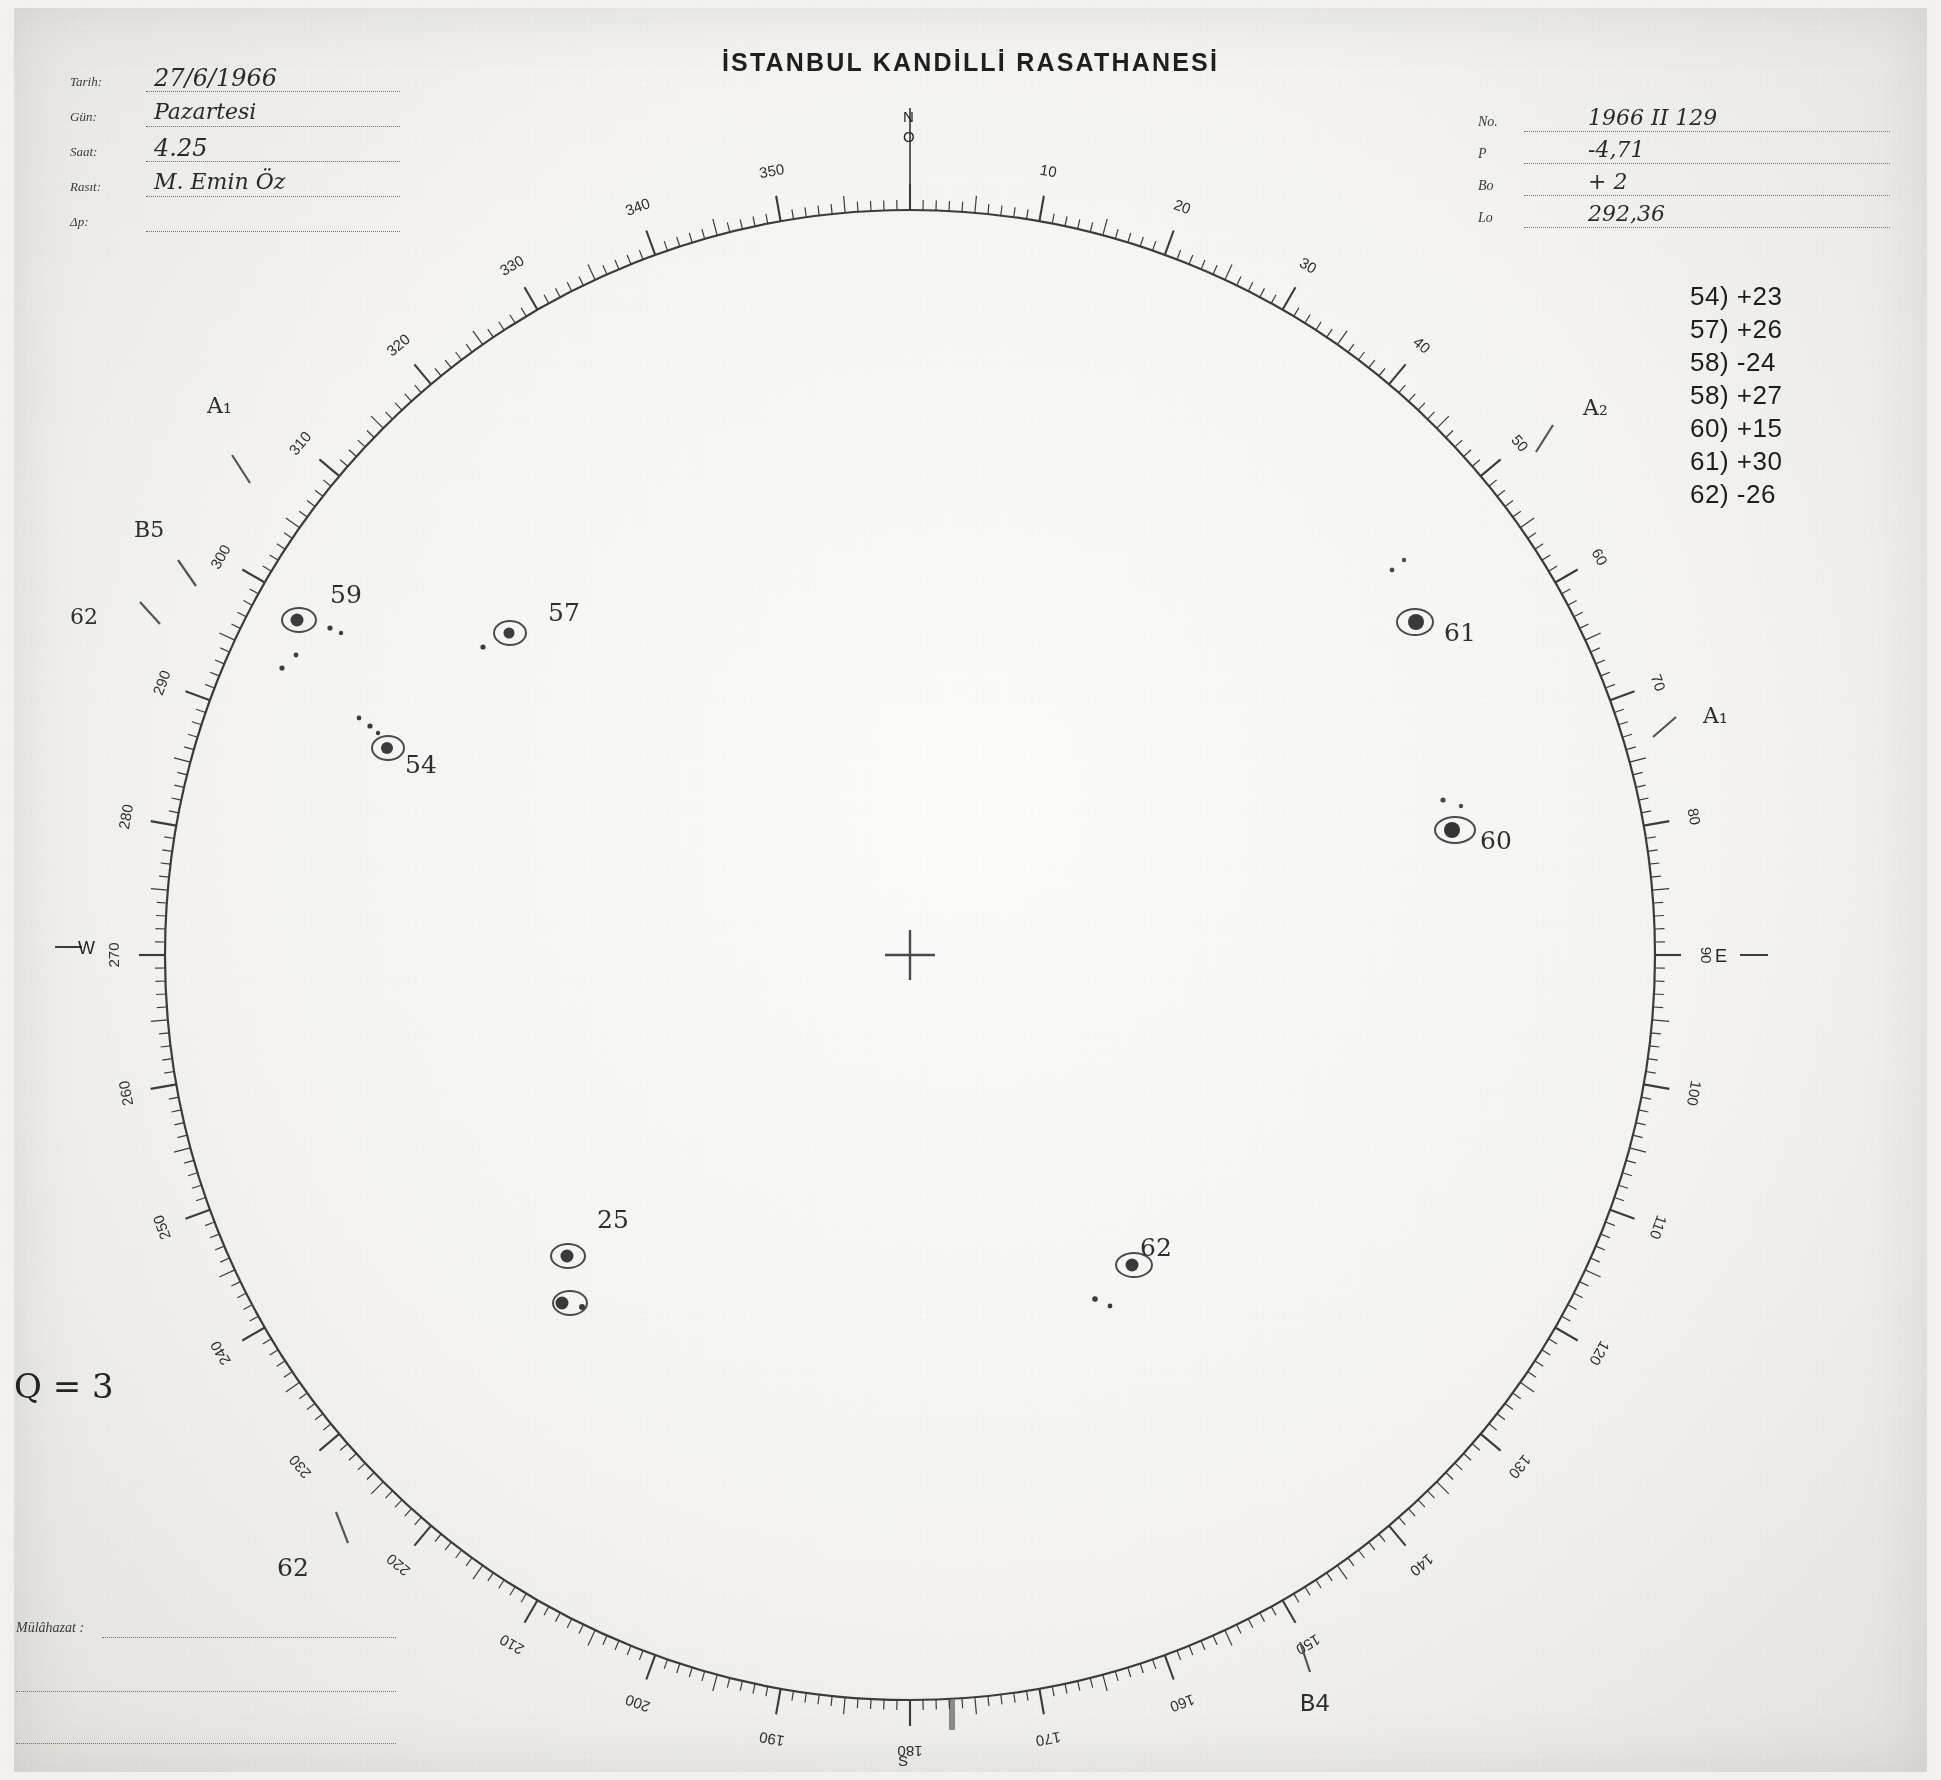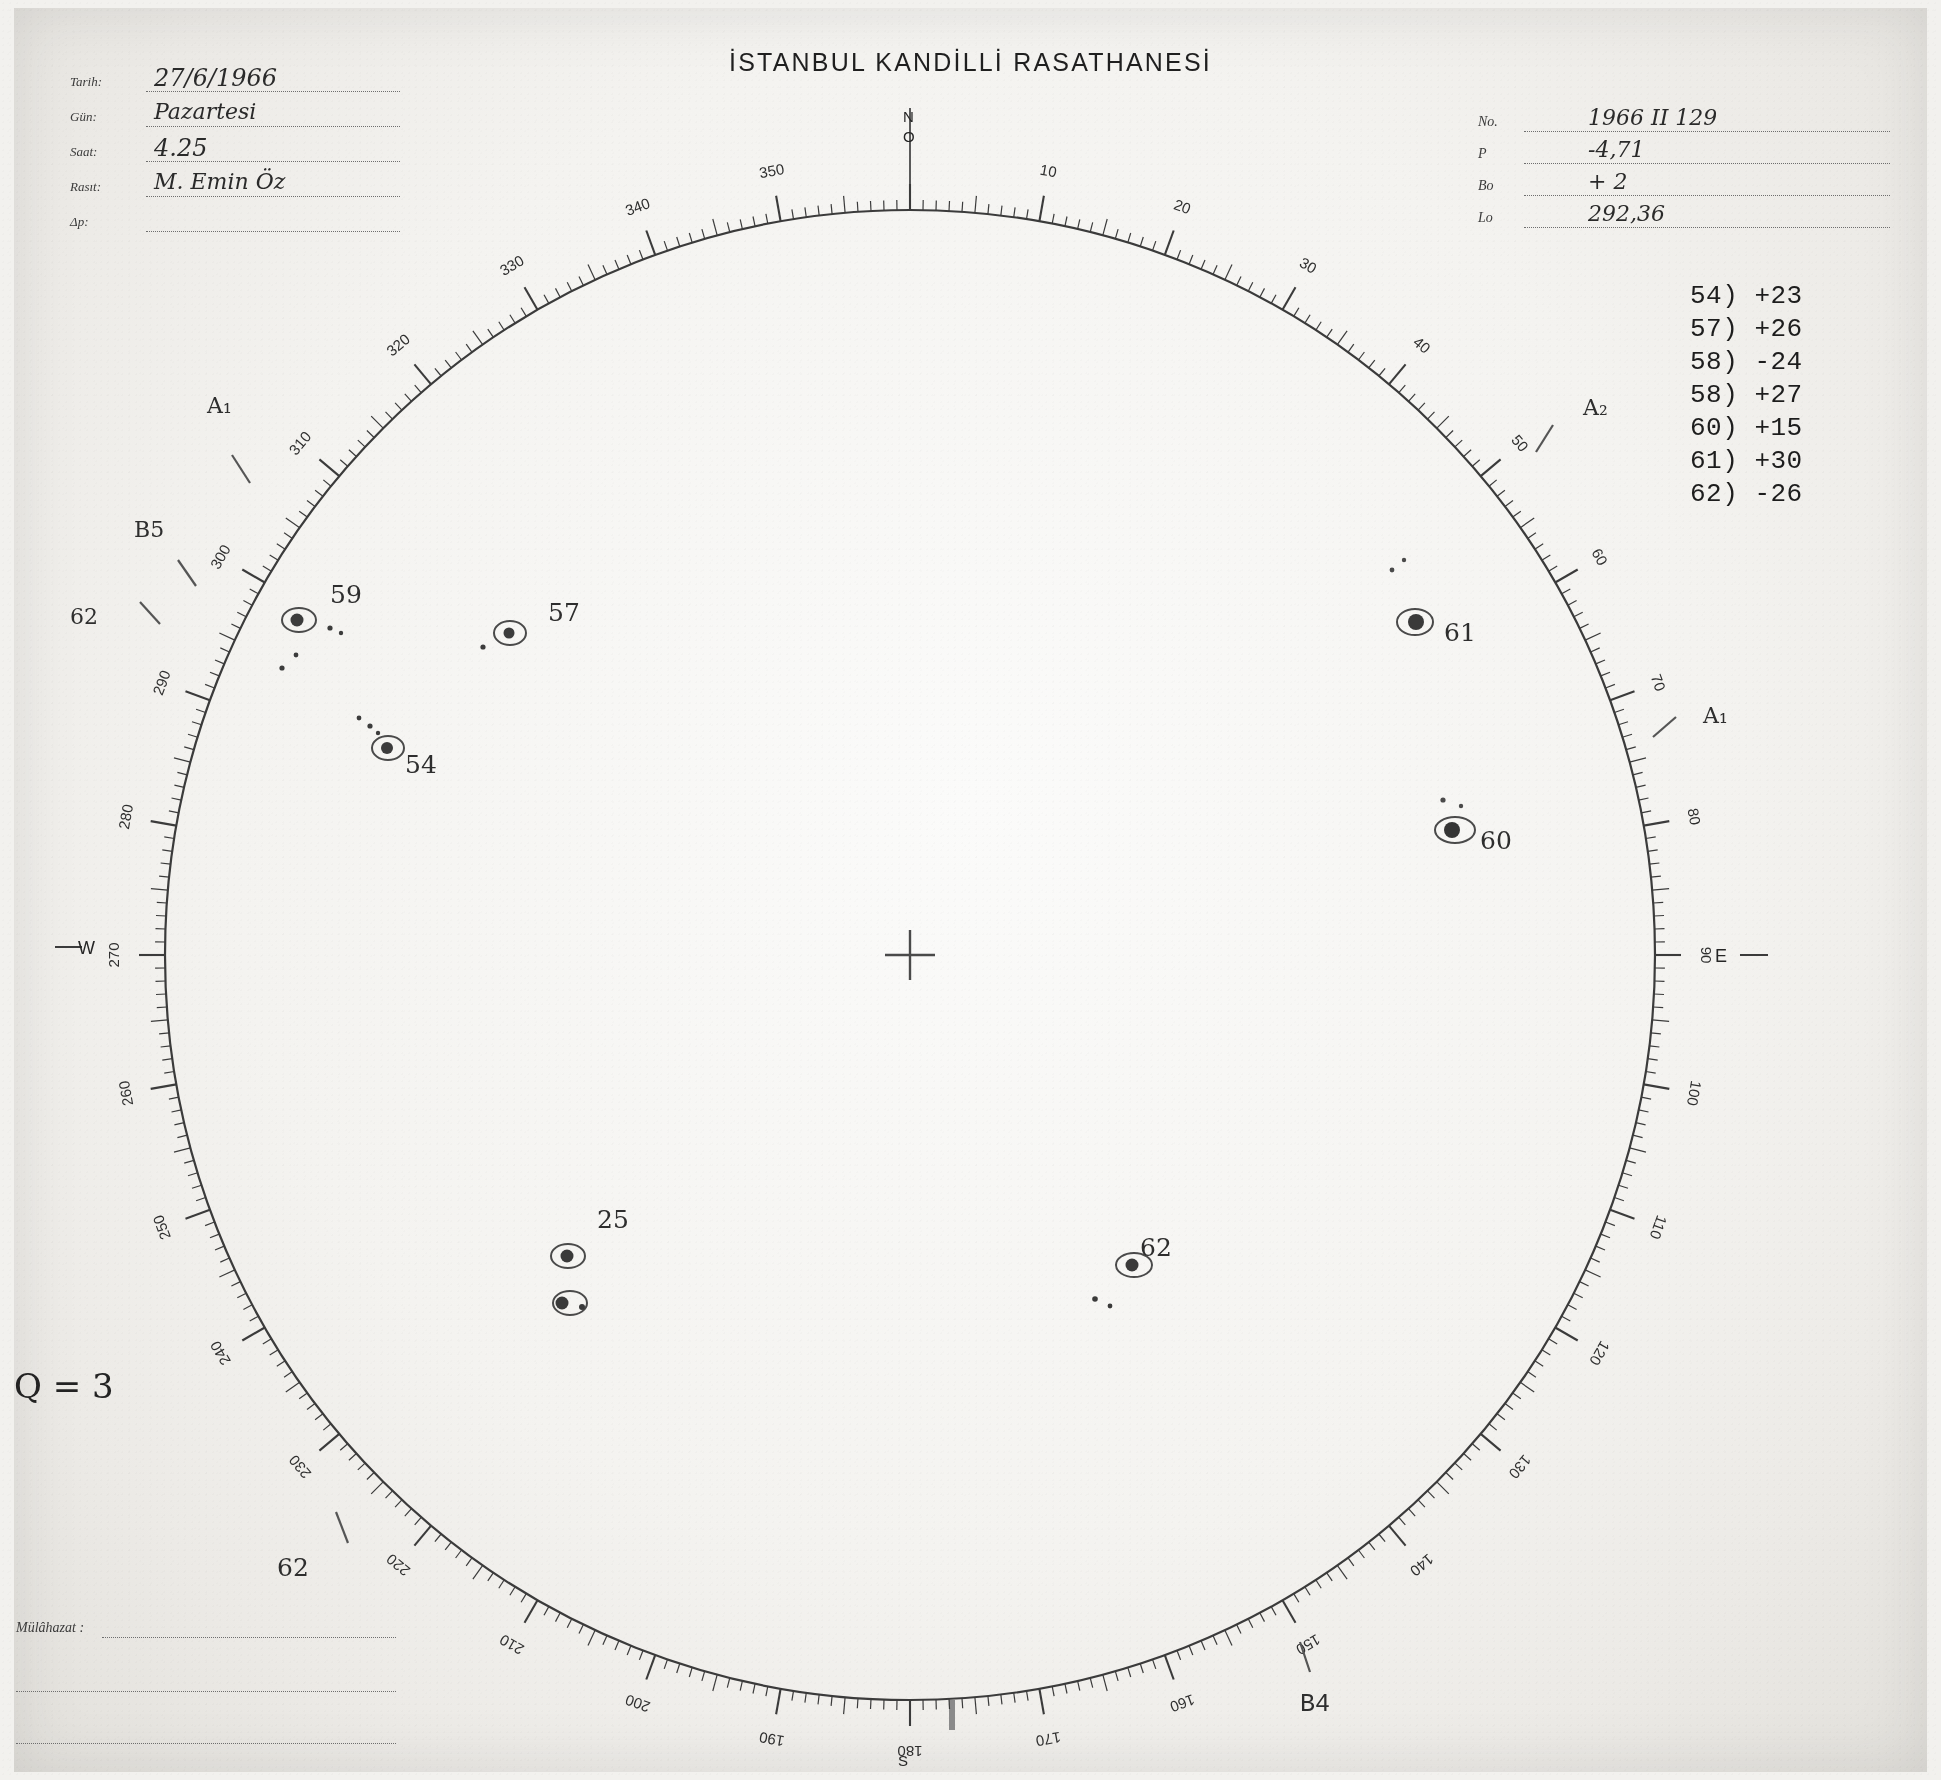--- a/index.html
+++ b/index.html
@@ -49,21 +49,21 @@
   .dotline {
     border-bottom: 1px dotted #6e6e6e;
     height: 1px;
   }
   #title {
     position: absolute;
     left: 0; right: 0;
     top: 48px;
     text-align: center;
     font-family: "Liberation Sans", sans-serif;
-    font-weight: normal;
+    font-weight: bold;
     font-size: 25px;
     letter-spacing: 2.2px;
     color: #1f1f1f;
   }
   
   #hdr-left { position: absolute; left: 70px; top: 66px; width: 330px; }
   #hdr-left .row { position: relative; height: 35px; }
   #hdr-left .row .lbl { position: absolute; left: 0; top: 8px; width: 74px; }
   #hdr-left .row .dotline { position: absolute; left: 76px; right: 0; top: 24px; }
   #hdr-left .row .val {
@@ -76,21 +76,21 @@
   #hdr-right .row { position: relative; height: 32px; }
   #hdr-right .row .lbl { position: absolute; left: 0; top: 6px; width: 40px; font-size: 14px;}
   #hdr-right .row .dotline { position: absolute; left: 46px; right: 0; top: 22px; }
   #hdr-right .row .val {
     position: absolute; left: 110px; top: -3px;
     font-size: 22px;
   }
   
   #positions {
     position: absolute; left: 1690px; top: 280px;
-    font-family: Liberation Mono, monospace;
+    font-family: Liberation Sans, sans-serif;
     font-size: 26px;
     line-height: 33px;
     color: #1d1d1d;
     letter-spacing: .5px;
   }
   
   #q-note {
     position: absolute; left: 14px; top: 1366px;
     font-family: "DejaVu Serif", serif;
     font-size: 34px;

